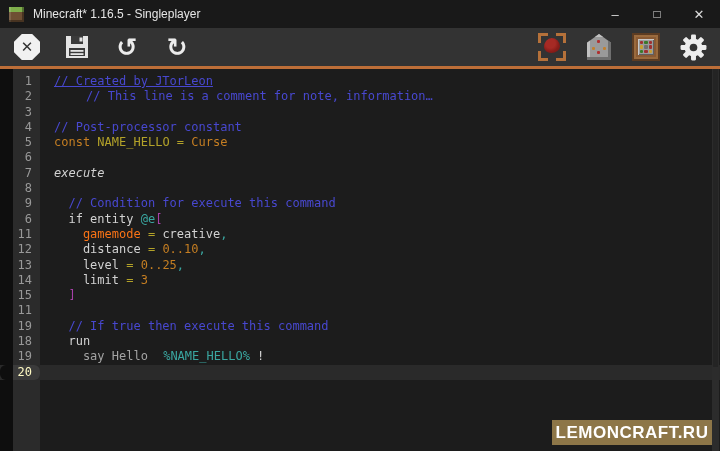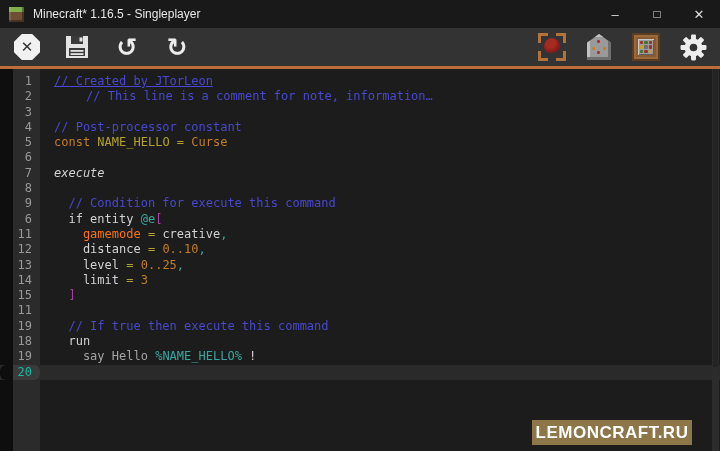--- a/index.html
+++ b/index.html
@@ -58,30 +58,30 @@
   .craft .inner i{border-radius:1px;}
 
   
   .editor{flex:1;position:relative;background:#1c1c1c;display:flex;flex-direction:column;
           padding-top:5px;box-sizing:border-box;}
   .code-row{display:flex;height:15.3px;line-height:15.3px;font-size:12px;flex:0 0 auto;}
   .gutter-cell{width:40px;flex:0 0 auto;background:#2b2b2b;border-left:13px solid #0e0e0e;
                box-sizing:border-box;color:#999999;text-align:right;padding-right:8px;}
   .code-cell{flex:1;padding-left:14px;white-space:pre;color:#d2d2d2;}
   .code-row.current{background:#2a2a2a;}
-  .code-row.current .gutter-cell{background:#3a3a3a;color:#14b8a6;border-radius:6px;}
+  .code-row.current .gutter-cell{background:#3a3a3a;color:#fef9c3;border-radius:6px;}
   .gutter-top,.gutter-fill{display:flex;}
   .gutter-top{height:5px;margin-top:-5px;}
   .gutter-fill{flex:1;}
   .gutter-top .gutter-cell,.gutter-fill .gutter-cell{height:auto;}
   .scrollbar{position:absolute;top:0;right:1px;width:7px;height:100%;background:#2c2c2c;}
   .scroll-thumb{position:absolute;top:0;left:1px;width:5px;height:78%;background:#242424;}
 
   
-  .watermark{position:absolute;right:28px;bottom:6px;width:160px;height:25px;background:#8d7648;
+  .watermark{position:absolute;right:8px;bottom:6px;width:160px;height:25px;background:#8d7648;
              display:flex;align-items:center;justify-content:center;
              font-family:"Liberation Sans",sans-serif;font-weight:bold;font-size:17px;color:#fff;
              letter-spacing:.5px;}
 </style>
 </head>
 <body>
 
 <div class="window">
 
   <div class="titlebar">
@@ -245,21 +245,21 @@
         <div class="code-row">
           <div class="gutter-cell">19</div>
           <div class="code-cell"><span style="color: rgb(72, 72, 208);">  // If true then execute this command</span></div>
         </div>
         <div class="code-row">
           <div class="gutter-cell">18</div>
           <div class="code-cell"><span style="color: rgb(210, 210, 210);">  run</span></div>
         </div>
         <div class="code-row">
           <div class="gutter-cell">19</div>
-          <div class="code-cell"><span style="color: #a3a3a3;">    say Hello </span><span style="color: rgb(58, 166, 160);">%NAME_HELLO%</span><span style="color: rgb(210, 210, 210);"> !</span></div>
+          <div class="code-cell"><span style="color: #a3a3a3;">    say Hello </span><span style="color: rgb(58, 166, 160); margin-left: 8px;">%NAME_HELLO%</span><span style="color: rgb(210, 210, 210);"> !</span></div>
         </div>
         <div class="code-row current">
           <div class="gutter-cell">20</div>
           <div class="code-cell"></div>
         </div>
       </div>
     <div class="gutter-fill">
         <div class="gutter-cell"></div>
         <div class="code-cell"></div>
       </div>

